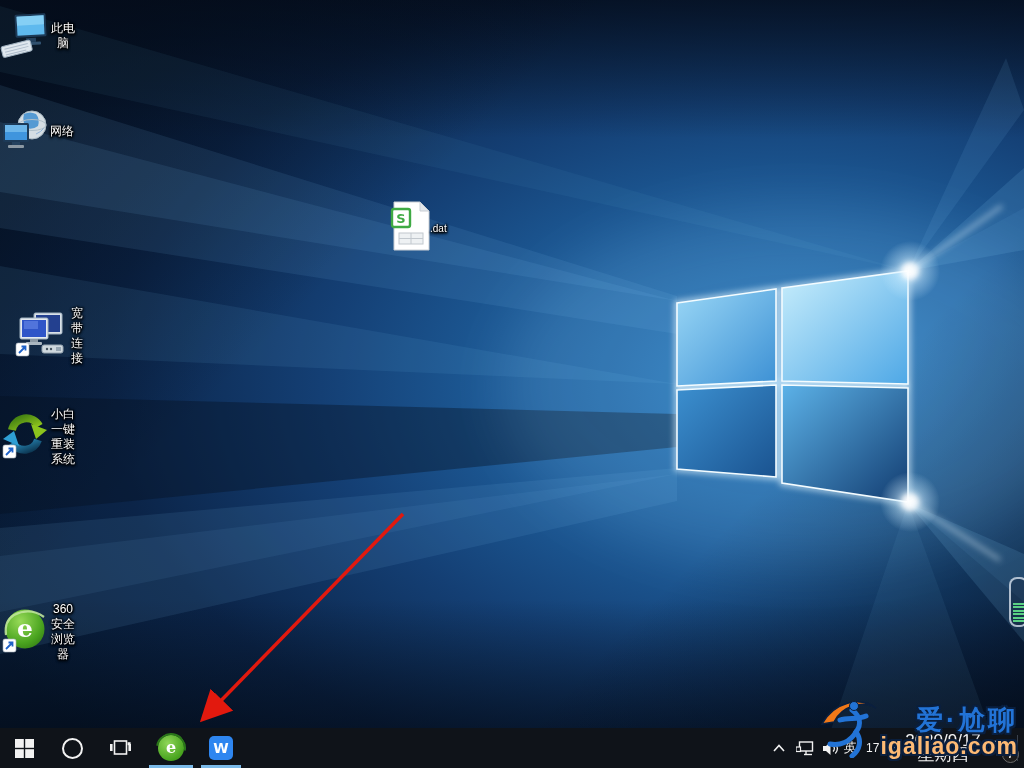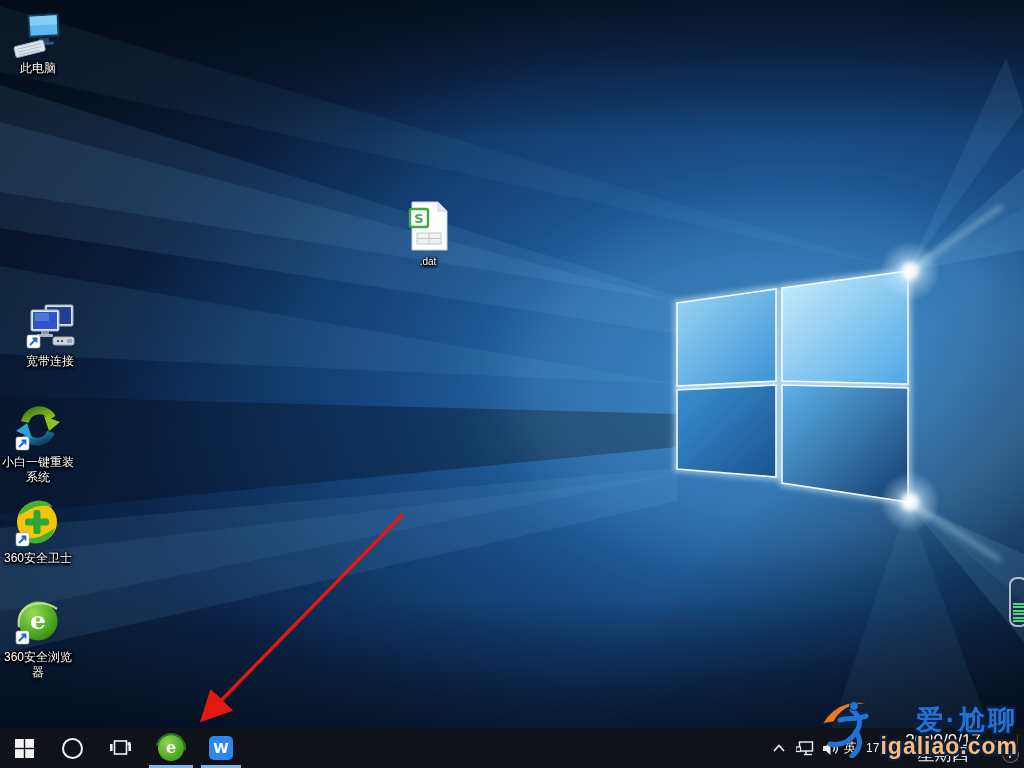--- a/index.html
+++ b/index.html
@@ -8,21 +8,21 @@
   
   .wallpaper{position:absolute;inset:0;
     background:
       linear-gradient(135deg, rgba(4,12,26,.85) 0%, rgba(4,12,26,0) 34%),
       linear-gradient(315deg, rgba(3,10,22,.8) 0%, rgba(3,10,22,0) 30%),
       linear-gradient(to top, rgba(2,8,18,.75) 0%, rgba(2,8,18,0) 22%),
       linear-gradient(to bottom, rgba(3,9,20,.7) 0%, rgba(3,9,20,0) 18%),
       radial-gradient(ellipse 900px 560px at 77% 50%, #2f85c8 0%, #1f619f 28%, #143f74 52%, #0b2448 76%, #071a33 100%);}
   .wp-svg{position:absolute;inset:0;}
   
-  .dicon{position:absolute;width:76px;display:flex;flex-direction:column;align-items:center;cursor:pointer;justify-content:center;}
+  .dicon{position:absolute;width:76px;display:flex;flex-direction:row;align-items:center;cursor:pointer;}
   .dicon .art{height:48px;display:flex;align-items:flex-end;justify-content:center;}
   .dlabel{margin-top:3px;font-size:12px;line-height:15px;color:#fff;text-align:center;white-space:pre-line;
     text-shadow:1px 1px 2px #000,-1px 1px 2px #000,1px -1px 2px #000,0 1px 3px #000,0 2px 3px rgba(0,0,0,.9);}
   .datfile .dlabel{font-size:10px;}
   
   .anno{position:absolute;inset:0;pointer-events:none;}
   
   .side-indicator{position:absolute;right:-4px;top:577px;width:15px;height:46px;border:2px solid rgba(215,225,238,.8);
     border-radius:8px;background:rgba(10,24,44,.25);}
   .side-indicator .bars{position:absolute;left:2px;right:2px;bottom:3px;height:21px;
@@ -158,20 +158,36 @@
             <line x1="5" y1="34" x2="29" y2="34"></line>
               <line x1="5" y1="37" x2="29" y2="37"></line>
               <line x1="5" y1="40" x2="26" y2="40"></line>
           </g>
         </g>
       </svg>
     </div>
     <div class="dlabel">此电脑</div>
   </div>
 
+  <div class="dicon" style="left:0;top:106px">
+    <div class="art">
+      <svg width="50" height="46" viewBox="0 0 50 46">
+        <circle cx="32" cy="17" r="14" fill="#d4dde3" stroke="#a9b8c2"></circle>
+        <path d="M24,6 q6,-3 12,0 q4,5 2,12 q-5,4 -12,2 q-4,-7 -2,-14z" fill="#3e8ed0" opacity=".85"></path>
+        <path d="M36,26 q5,-2 8,-6" stroke="#8fb3d9" fill="none"></path>
+        <ellipse cx="32" cy="17" rx="14" ry="5.5" fill="none" stroke="#aebfca" stroke-width="1"></ellipse>
+        <rect x="3" y="15" width="26" height="19" rx="1.5" fill="#1d3a57"></rect>
+        <rect x="5" y="17" width="22" height="15" fill="#3f95dd"></rect>
+        <rect x="5" y="17" width="22" height="7" fill="#6cb6ea"></rect>
+        <rect x="12" y="34" width="8" height="3" fill="#25425f"></rect>
+        <rect x="8" y="37" width="16" height="3" rx="1" fill="#8b98a3"></rect>
+      </svg>
+    </div>
+    <div class="dlabel">网络</div>
+  </div>
 
 
   <div class="dicon" style="left:12px;top:303px">
     <div class="art">
       <svg width="54" height="48" viewBox="0 0 54 48">
         <rect x="22" y="2" width="28" height="21" rx="1.5" fill="#d9e1e8" stroke="#9fb0bf"></rect>
         <rect x="24" y="4" width="24" height="17" fill="#23408f"></rect>
         <rect x="8" y="7" width="28" height="21" rx="1.5" fill="#e4eaf0" stroke="#9fb0bf"></rect>
         <rect x="10" y="9" width="24" height="17" fill="#2f55c8"></rect>
         <rect x="12" y="10" width="14" height="8" fill="#5a7ce0" opacity=".8"></rect>
@@ -212,38 +228,20 @@
         <g>
           <rect x="3" y="35" width="13" height="13" rx="2" fill="#fff" stroke="#aab4bd" stroke-width=".6"></rect>
           <path d="M6,45 L12,39 M8.5,38.5 h4 v4" stroke="#1f62c8" stroke-width="1.8" fill="none"></path>
         </g>
       </svg>
     </div>
     <div class="dlabel">小白一键重装
 系统</div>
   </div>
 
-  <div class="dicon" style="left:0;top:500px">
-    <div class="art">
-      <svg width="50" height="50" viewBox="0 0 50 50">
-        <circle cx="24" cy="24" r="20" fill="#f2c50a"></circle>
-        <path d="M6,18 A20,20 0 0 1 40,9 q-14,-4 -26,4 q-6,3 -8,5z" fill="#44b12e"></path>
-        <path d="M42,30 A20,20 0 0 1 8,39 q14,4 26,-4 q6,-3 8,-5z" fill="#44b12e"></path>
-        <g fill="#2ca636">
-          <rect x="20.5" y="12" width="7" height="24" rx="2.5"></rect>
-          <rect x="12" y="20.5" width="24" height="7" rx="2.5"></rect>
-        </g>
-        <g>
-          <rect x="3" y="35" width="13" height="13" rx="2" fill="#fff" stroke="#aab4bd" stroke-width=".6"></rect>
-          <path d="M6,45 L12,39 M8.5,38.5 h4 v4" stroke="#1f62c8" stroke-width="1.8" fill="none"></path>
-        </g>
-      </svg>
-    </div>
-    <div class="dlabel">360安全卫士</div>
-  </div>
 
   <div class="dicon" style="left:0;top:599px">
     <div class="art">
       <svg width="50" height="50" viewBox="0 0 50 50">
         <defs>
           <radialGradient id="bg360" cx="0.38" cy="0.3" r="0.8">
             <stop offset="0" stop-color="#97da58"></stop>
               <stop offset="0.7" stop-color="#4aa41f"></stop>
               <stop offset="1" stop-color="#357f15"></stop>
           </radialGradient>

